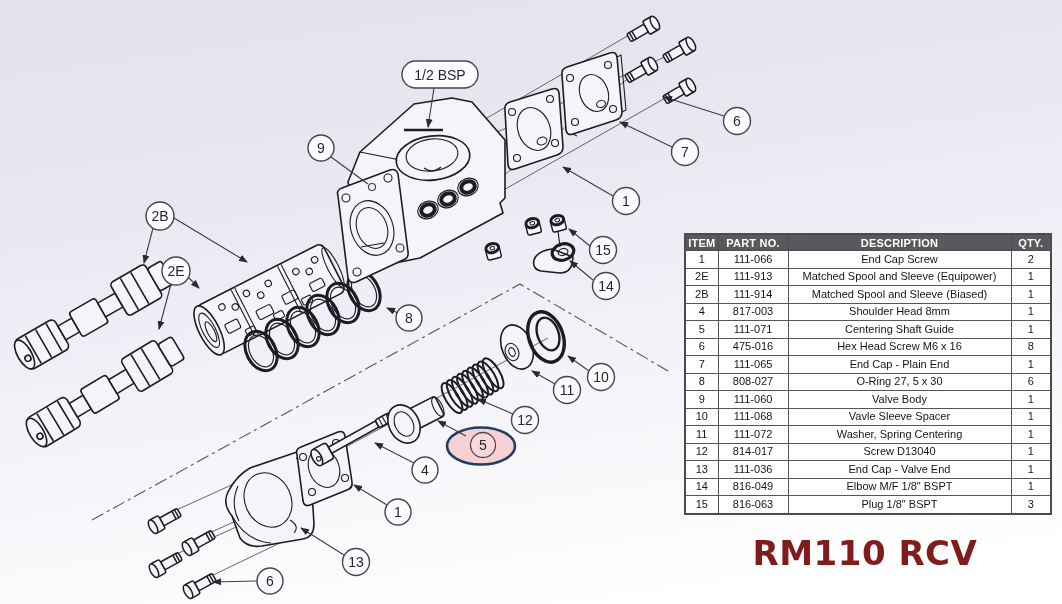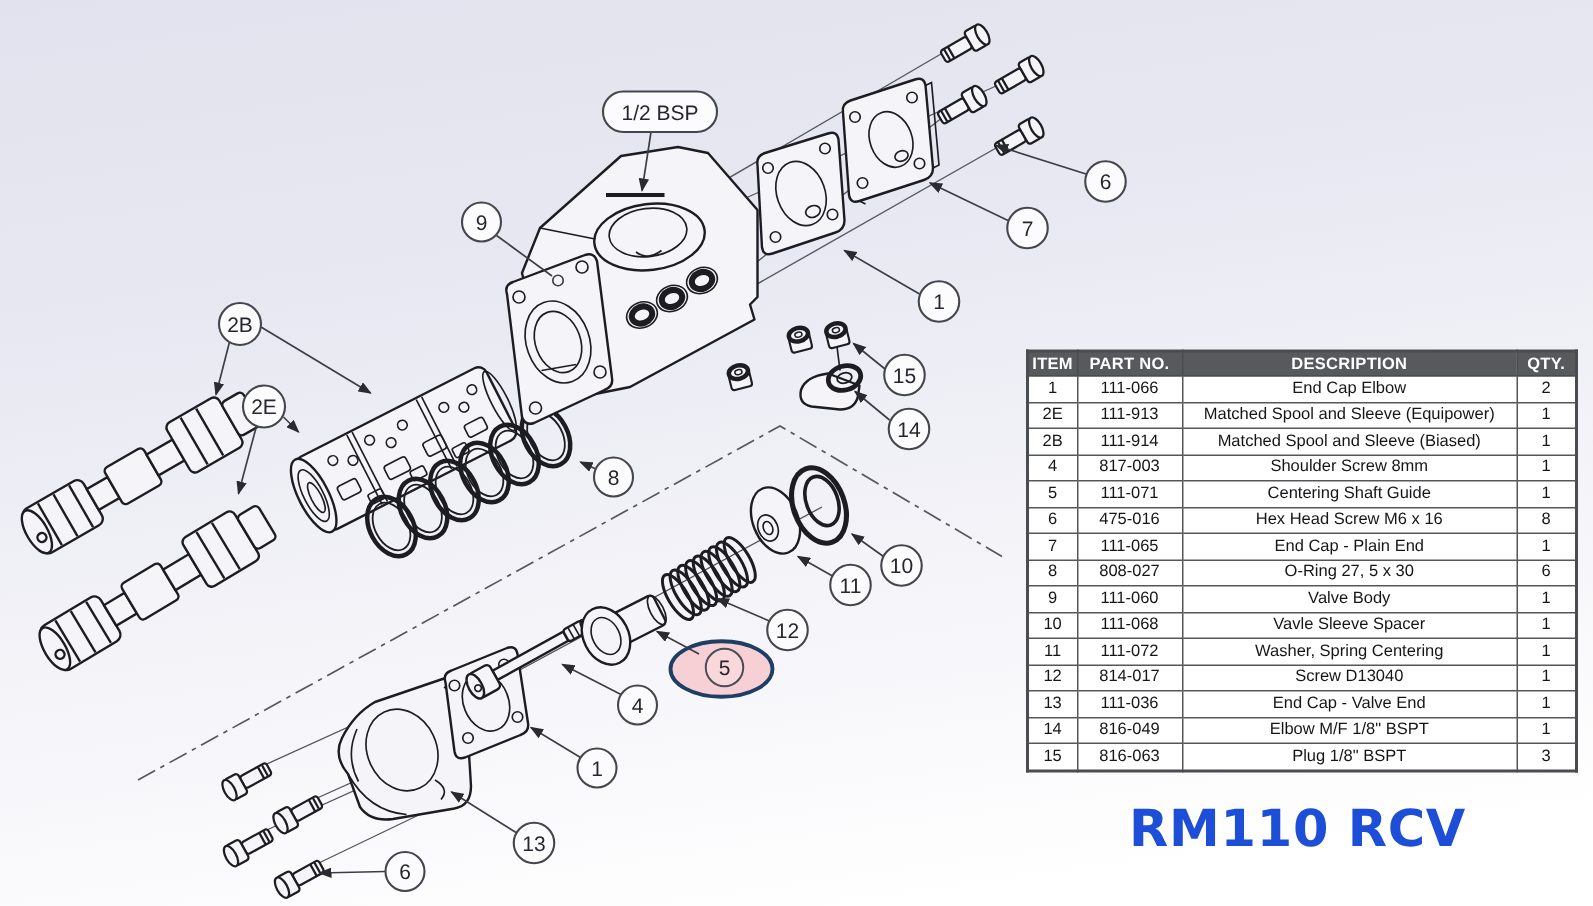--- a/index.html
+++ b/index.html
@@ -30,21 +30,21 @@
     border:1.5px solid #4b4c50;padding:1.5px 2px;text-align:center;
     font-size:11px;letter-spacing:0.2px;
   }
   #parts-table td{
     border:1.5px solid #55565a;padding:1px 2px;text-align:center;
     height:14.5px;line-height:1.2;white-space:nowrap;overflow:hidden;
   }
   #doc-title{
     position:absolute;left:684px;top:533px;width:362px;
     text-align:center;font-family:"DejaVu Sans",sans-serif;
-    font-weight:bold;font-size:34px;color:#1d4ed8;letter-spacing:0.5px;
+    font-weight:bold;font-size:34px;color:#7f1d1d;letter-spacing:0.5px;
   }
 </style>
 </head>
 <body>
 
 <svg id="diagram" width="1062" height="604" viewBox="0 0 1062 604" xmlns="http://www.w3.org/2000/svg">
   <defs>
     <marker id="arr" markerWidth="9" markerHeight="7" refX="8" refY="3.5" orient="auto" markerUnits="userSpaceOnUse">
       <path d="M0,0 L9,3.5 L0,7 Z" fill="#2a2a30"></path>
     </marker>
@@ -383,39 +383,39 @@
         <th>ITEM</th>
         <th>PART NO.</th>
         <th>DESCRIPTION</th>
         <th>QTY.</th>
       </tr>
   </thead>
   <tbody>
       <tr>
         <td>1</td>
         <td>111-066</td>
-        <td>End Cap Elbow</td>
+        <td>End Cap Screw</td>
         <td>2</td>
       </tr>
       <tr>
         <td>2E</td>
         <td>111-913</td>
         <td>Matched Spool and Sleeve (Equipower)</td>
         <td>1</td>
       </tr>
       <tr>
         <td>2B</td>
         <td>111-914</td>
         <td>Matched Spool and Sleeve (Biased)</td>
         <td>1</td>
       </tr>
       <tr>
         <td>4</td>
         <td>817-003</td>
-        <td>Shoulder Screw 8mm</td>
+        <td>Shoulder Head 8mm</td>
         <td>1</td>
       </tr>
       <tr>
         <td>5</td>
         <td>111-071</td>
         <td>Centering Shaft Guide</td>
         <td>1</td>
       </tr>
       <tr>
         <td>6</td>

